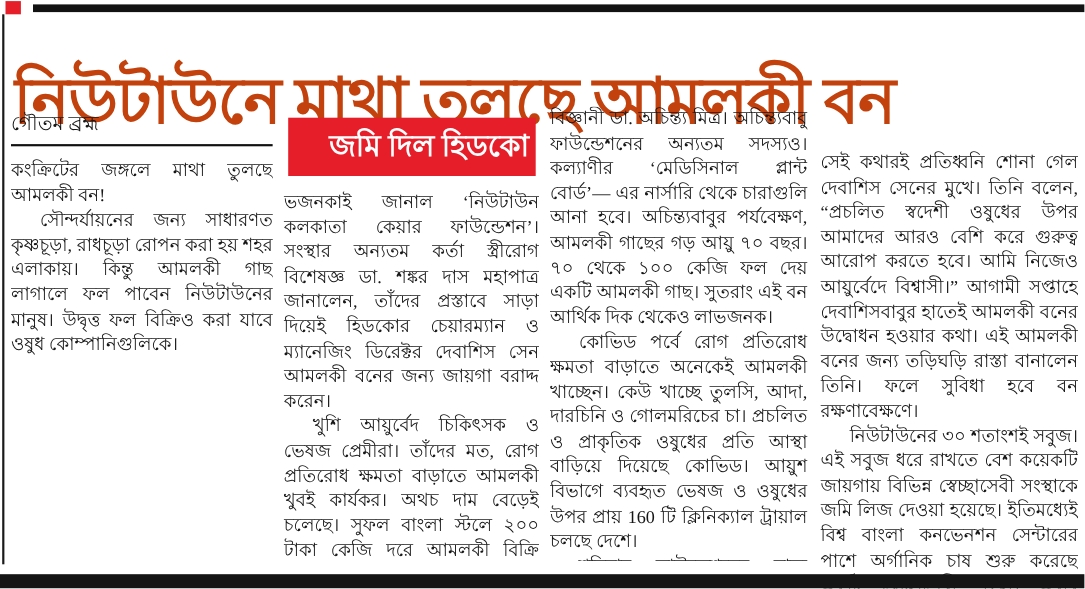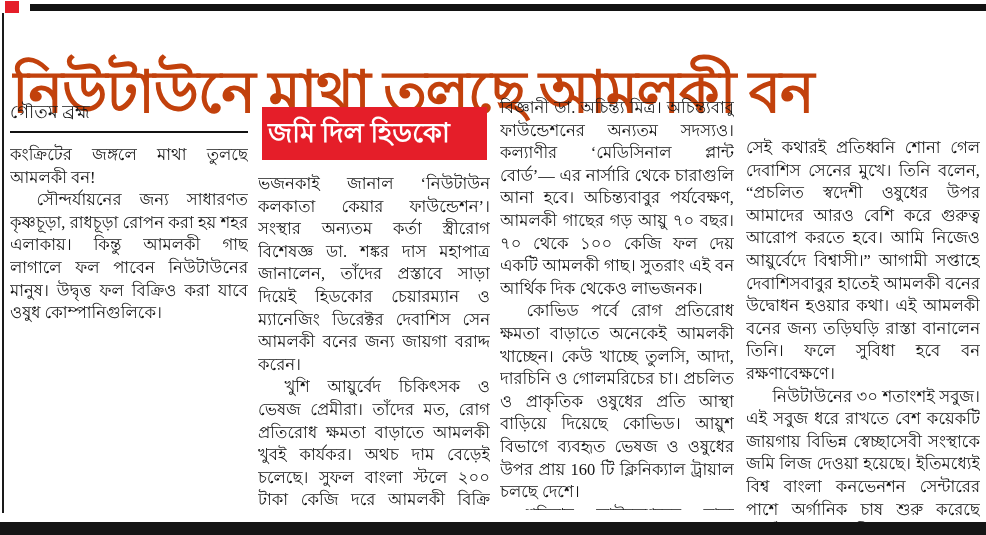--- a/index.html
+++ b/index.html
@@ -45,21 +45,21 @@
   .col-4{left:746px;top:97px;width:234px;height:413px;margin-top:40px;}
   .byline{
     font-weight:400;font-size:18px;line-height:24px;
     padding-bottom:7px;margin-bottom:11px;
     border-bottom:2px solid #111;
     text-align:left;
   }
   .highlight-box{
     background:#e51e29;color:#ffffff;
     font-size:27px;line-height:30px;font-weight:700;
-    text-align:left;
+    text-align:right;
     padding:11px 6px 12px 6px;
     margin:3px 3px 13px 4px;
   }
   .bottom-rule{
     position:absolute;left:0;right:0;bottom:0;height:13px;
     background:#151515;
   }
 </style>
 </head>
 <body>

